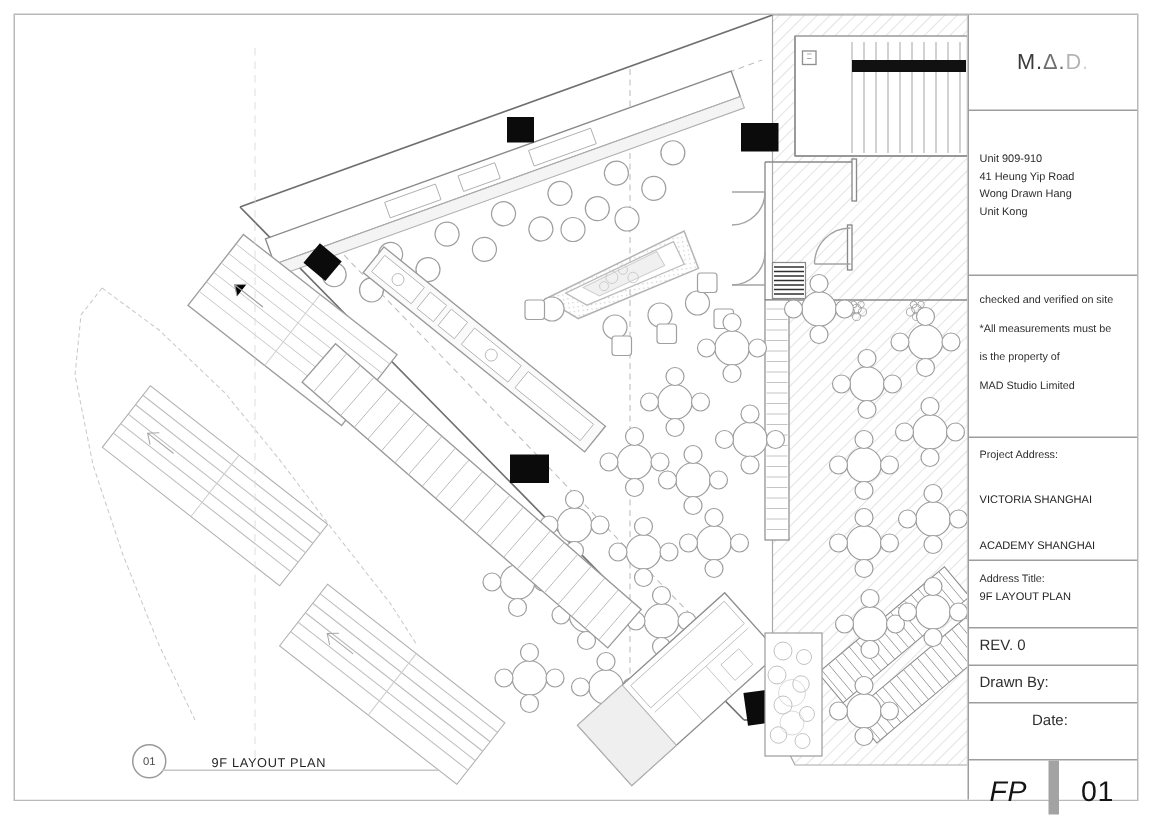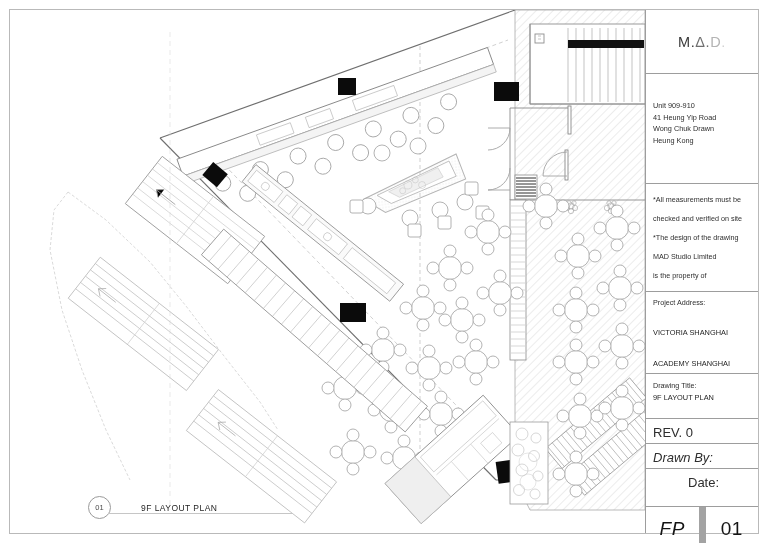--- a/index.html
+++ b/index.html
@@ -50,23 +50,23 @@
   #tb-proj{height:82px;}
   #tb-proj .hd{font-size:7.2px;color:#2e2e2e;}
   #tb-proj .line{font-size:7.4px;line-height:11px;color:#1d1d1d;margin-top:20px;}
 
   
   #tb-title{height:45px;}
   #tb-title .hd{font-size:7.2px;color:#2e2e2e;line-height:12px;}
   #tb-title .val{font-size:7.4px;color:#1d1d1d;line-height:12px;}
 
   #tb-rev{height:25px;}
-  #tb-drawn{height:25px;font-style:italic;}
+  #tb-drawn{height:25px;}
   #tb-date{height:38px;padding-left:42px;}
-  .sm{font-size:13px;color:#2e2e2e;}
+  .sm{font-size:10px;color:#2e2e2e;}
 
   
   #tb-code{height:44px;padding:0;display:flex;align-items:stretch;}
   #tb-code .half{flex:1;display:flex;align-items:center;justify-content:center;
         font-size:19px;letter-spacing:.5px;color:#141414;}
   #tb-code .half.left{border-right:7px solid #a3a3a3;font-style:italic;}
 
   #tb-sign{height:0;flex:1;}
   #tb-sign .cap{font-size:5.8px;color:#4a4a4a;letter-spacing:.1px;}
 </style>
@@ -482,40 +482,39 @@
 
     <div class="tb-cell" id="tb-logo">
       <div class="logo">
         <span class="l1">M.</span><span class="l2">Δ.</span><span class="l3">D</span><span class="l4">.</span>
       </div>
     </div>
 
     <div class="tb-cell" id="tb-addr">
       <div class="line">Unit 909-910</div>
       <div class="line">41 Heung Yip Road</div>
-      <div class="line">Wong Chuk Drawn</div>
-      <div class="line">Heung Kong</div>
+      <div class="line">Wong Drawn Hang</div>
+      <div class="line">Unit Kong</div>
     </div>
 
     <div class="tb-cell" id="tb-notes">
+      <div class="line">checked and verified on site</div>
       <div class="line">*All measurements must be</div>
-      <div class="line">checked and verified on site</div>
-      <div class="line">*The design of the drawing</div>
+      <div class="line">is the property of</div>
       <div class="line">MAD Studio Limited</div>
-      <div class="line">is the property of</div>
     </div>
 
     <div class="tb-cell" id="tb-proj">
       <div class="hd">Project Address:</div>
       <div class="line">VICTORIA SHANGHAI</div>
       <div class="line">ACADEMY SHANGHAI</div>
     </div>
 
     <div class="tb-cell" id="tb-title">
-      <div class="hd">Drawing Title:</div>
+      <div class="hd">Address Title:</div>
       <div class="val">9F LAYOUT PLAN</div>
     </div>
 
     <div class="tb-cell" id="tb-rev">
       <div class="sm">REV. 0</div>
     </div>
 
     <div class="tb-cell" id="tb-drawn">
       <div class="sm">Drawn By:</div>
     </div>

